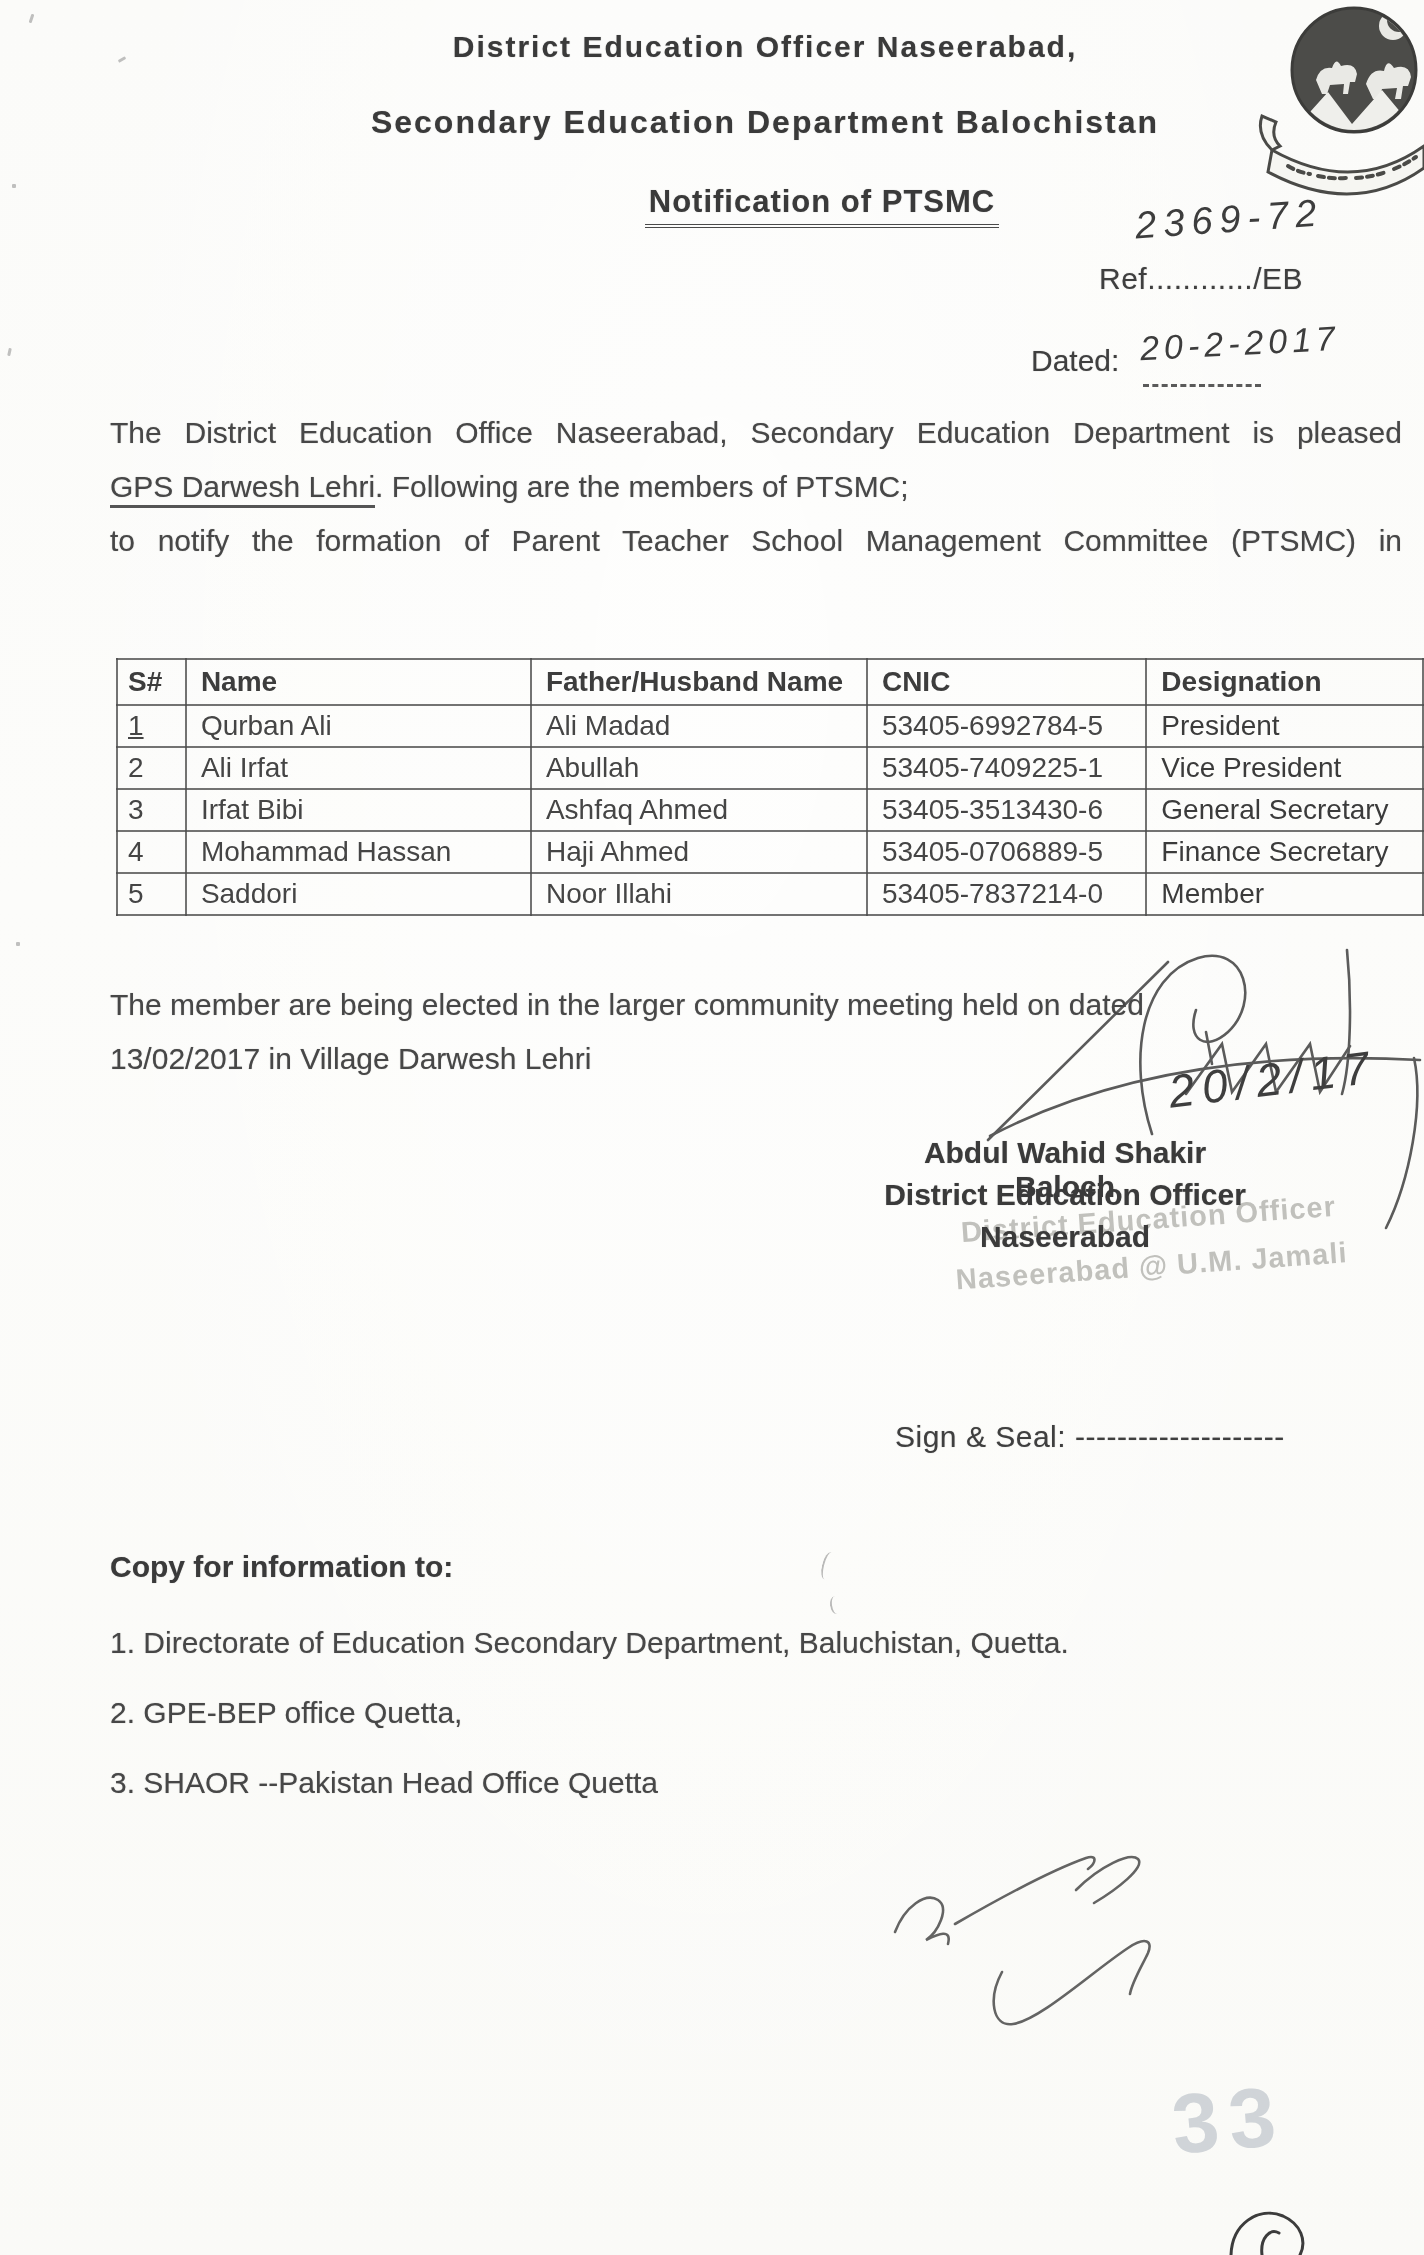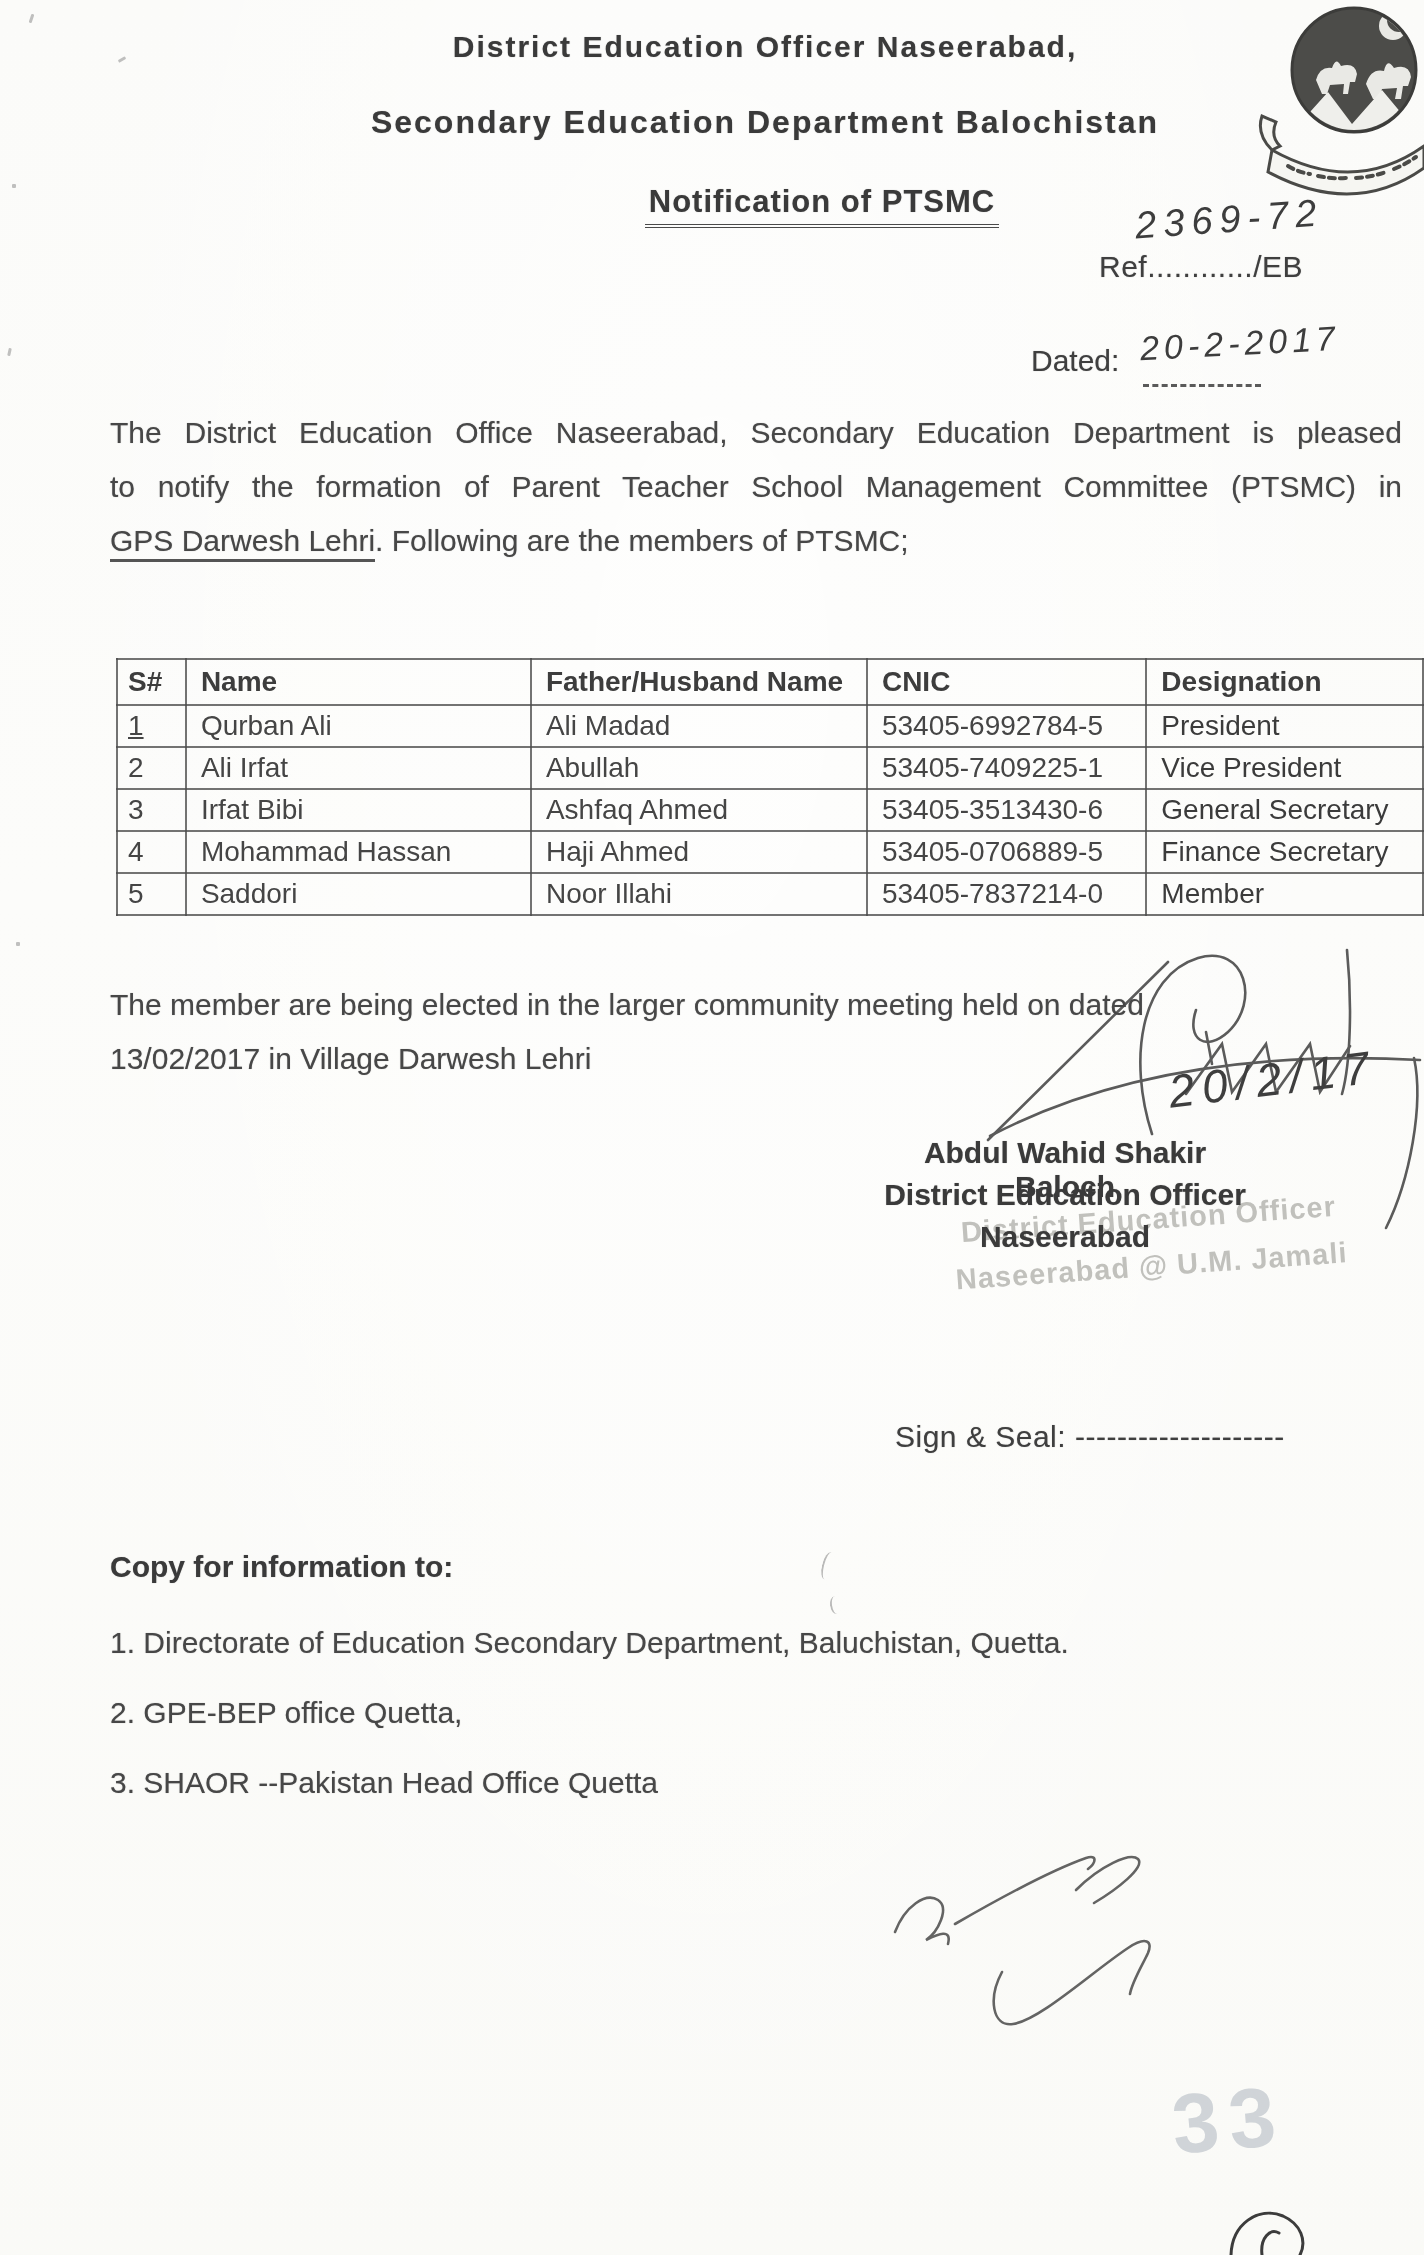--- a/index.html
+++ b/index.html
@@ -19,21 +19,21 @@
   .ctr{text-align:center;}
 
   
   .h1{top:30px;left:300px;width:930px;font-size:30px;font-weight:bold;letter-spacing:2px;color:#3a3a3a;}
   .h2{top:104px;left:300px;width:930px;font-size:32px;font-weight:bold;letter-spacing:2px;color:#3a3a3a;}
   .h3wrap{top:184px;left:350px;width:944px;}
   .h3{display:inline-block;font-size:31px;font-weight:bold;letter-spacing:1px;color:#3a3a3a;
       border-bottom:4px double #4a4a4a;padding:0 4px 4px 4px;}
 
   
-  .refline{top:250px;left:1099px;font-size:30px;color:#3f3f3f;letter-spacing:.5px;}
+  .refline{top:262px;left:1099px;font-size:30px;color:#3f3f3f;letter-spacing:.5px;}
   .datedlbl{top:344px;left:1031px;font-size:30px;color:#3f3f3f;}
   .handnum{font-style:italic;color:#3d3d3d;}
   .hw2369{top:198px;left:1135px;font-size:38px;letter-spacing:7px;transform:rotate(-4deg);}
   .hwdate{top:324px;left:1140px;font-size:34px;letter-spacing:5px;transform:rotate(-3deg);}
   .dashu{top:384px;left:1143px;width:118px;border-bottom:3px dashed #5a5a5a;height:0;}
 
   
   .intro{top:406px;left:110px;width:1292px;font-size:30px;color:#474747;}
   .intro .ln{height:54px;line-height:54px;white-space:nowrap;}
   .jst{text-align:justify;text-align-last:justify;}
@@ -117,22 +117,22 @@
 
   <div class="abs handnum hw2369">2369-72</div>
 
   <div class="abs scan refline">Ref............/EB</div>
   <div class="abs scan datedlbl">Dated:</div>
   <div class="abs handnum hwdate">20-2-2017</div>
   <div class="abs dashu"></div>
 
   <div class="abs scan intro">
     <div class="ln jst">The District Education Office Naseerabad, Secondary Education Department is pleased</div>
+    <div class="ln"><span class="uline">GPS Darwesh Lehri</span><span>. Following are the members of PTSMC;</span></div>
     <div class="ln jst">to notify the formation of Parent Teacher School Management Committee (PTSMC) in</div>
-    <div class="ln"><span class="uline">GPS Darwesh Lehri</span><span>. Following are the members of PTSMC;</span></div>
   </div>
 
   <div class="abs mtable">
     <table>
       <tbody>
           <tr>
         <th class="c0">S#</th>
         <th class="c1">Name</th>
         <th class="c2">Father/Husband Name</th>
         <th class="c3">CNIC</th>

